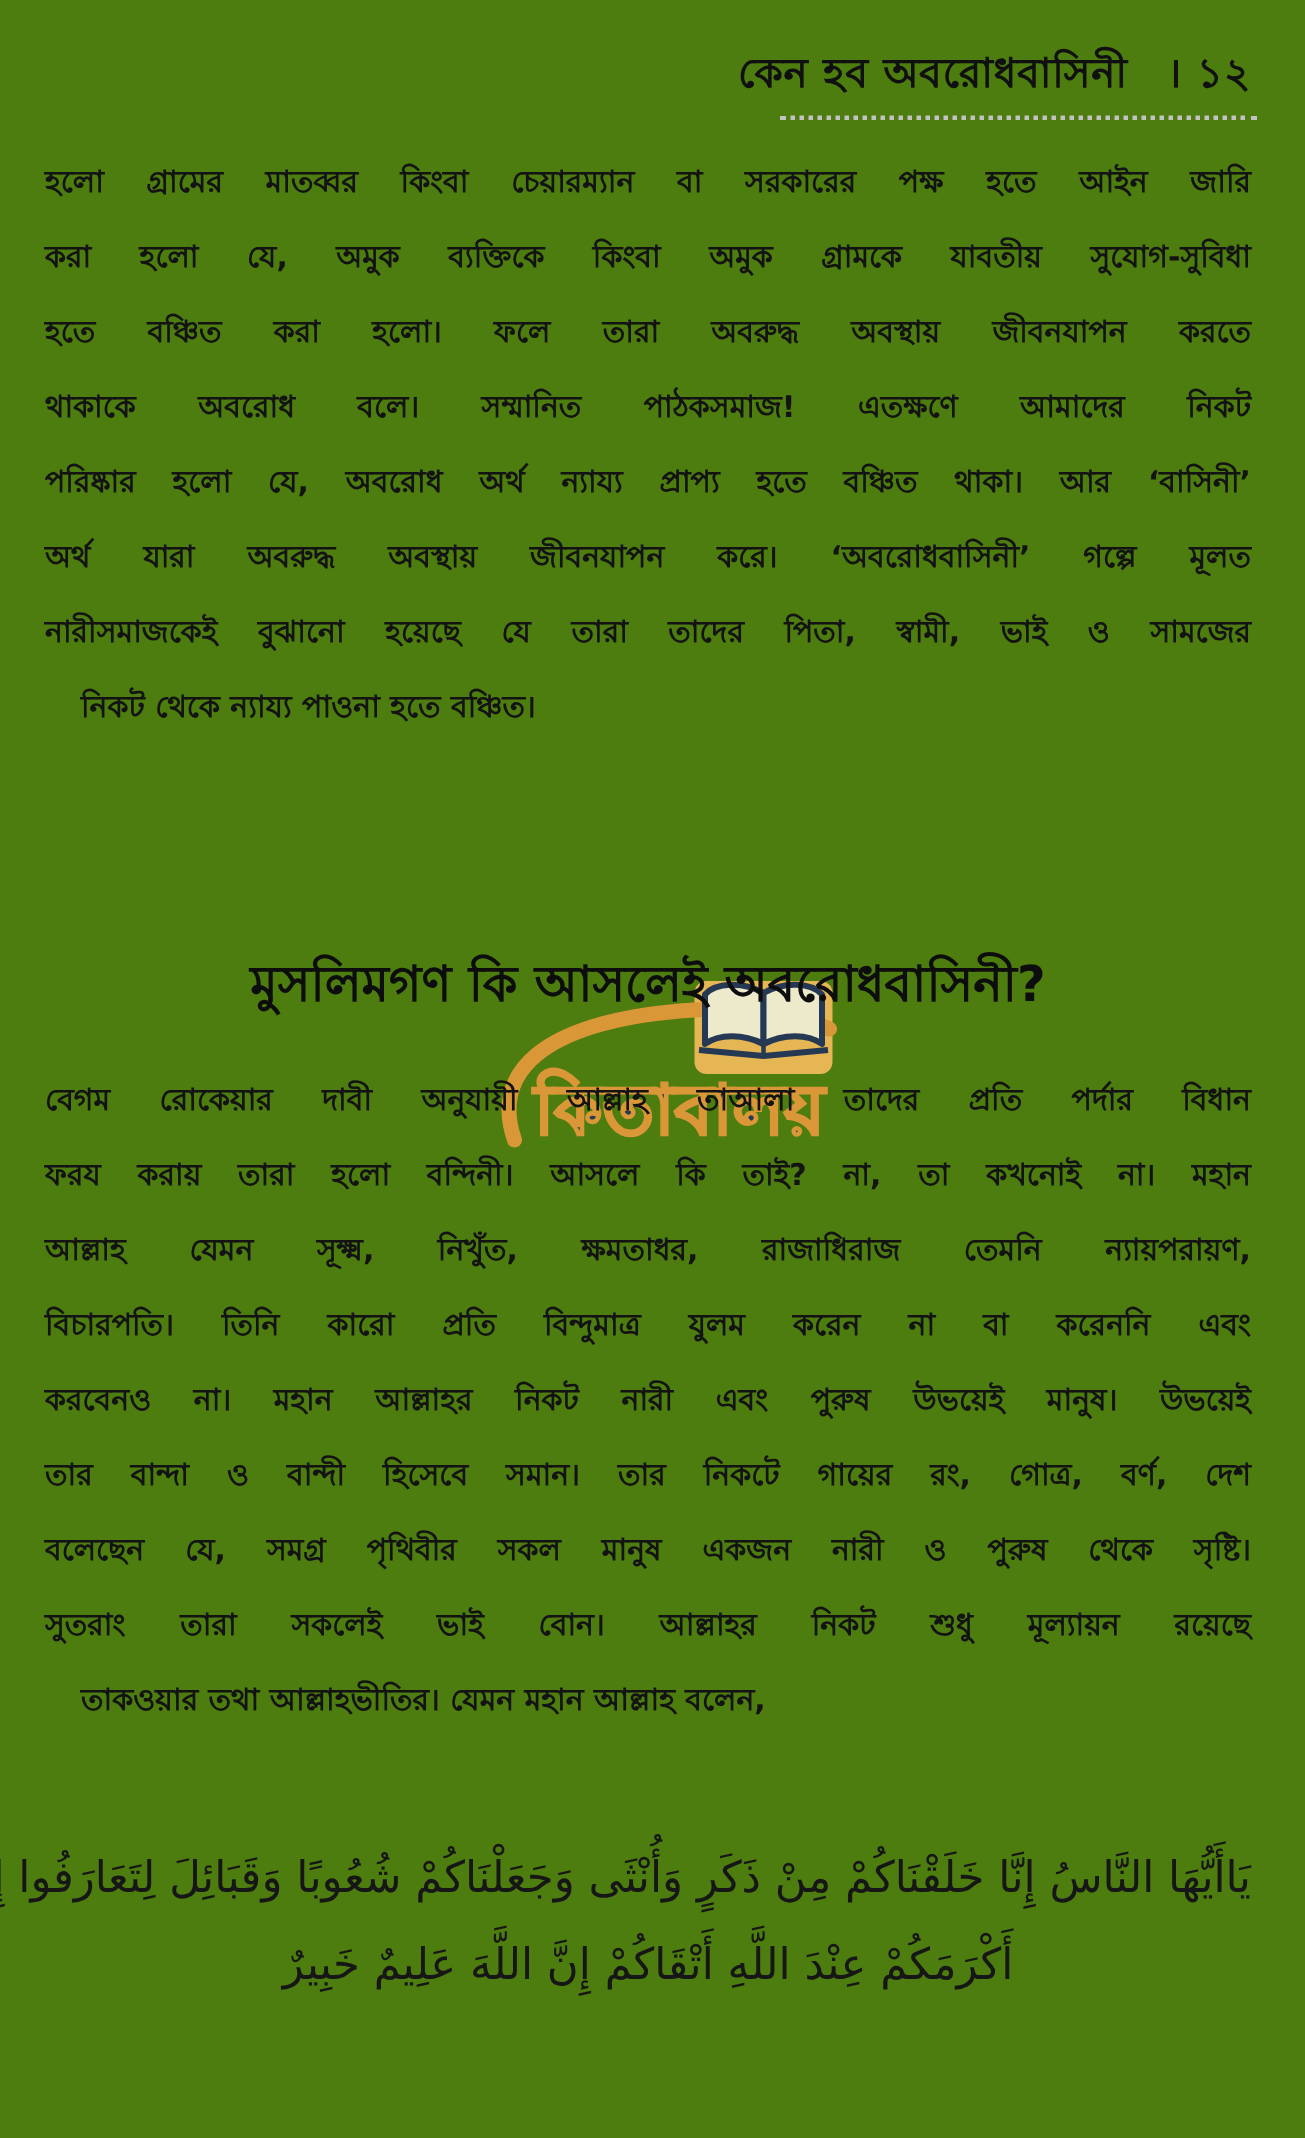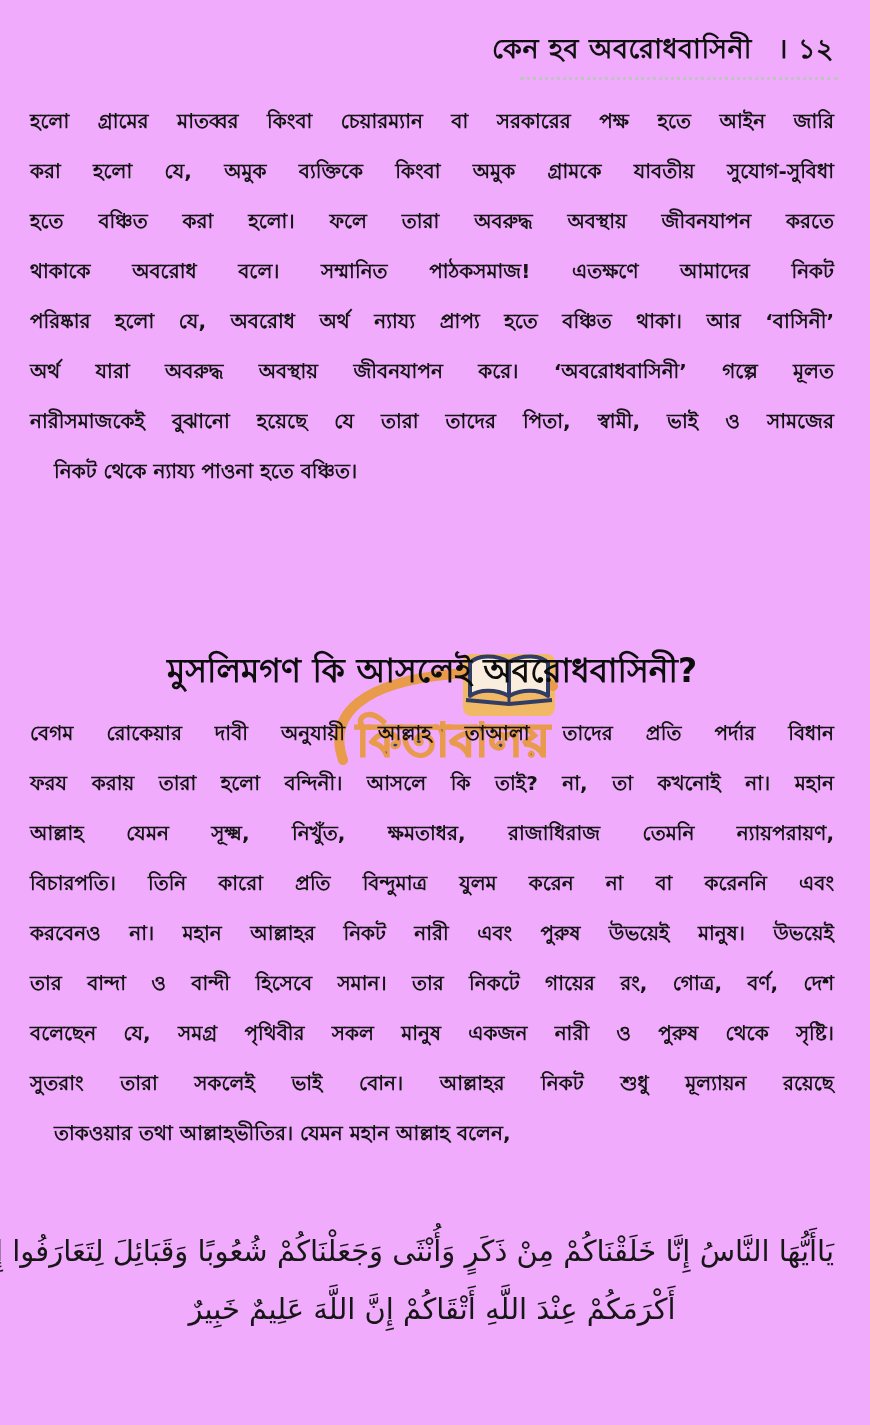--- a/index.html
+++ b/index.html
@@ -9,21 +9,21 @@
     height: 1425px;
     background: #ffffff;
     color: #131313;
     font-family: "DejaVu Sans", "Liberation Sans", sans-serif;
     position: relative;
     overflow: hidden;
   }
   .page {
     position: absolute;
     inset: 0;
-    background: #f0abfc;
+    background: #4d7c0f;
   }
   
   .running-header {
     position: absolute;
     top: 28px;
     right: 36px;
     left: 30px;
     text-align: right;
     font-size: 27px;
     font-weight: 700;
@@ -68,21 +68,20 @@
   .section-heading {
     position: absolute;
     top: 630px;
     left: 30px;
     right: 36px;
     text-align: center;
     font-size: 33px;
     font-weight: 800;
     color: #0d0d0d;
     z-index: 2;
-    margin-top: 15px;
   }
   
   .watermark {
     position: absolute;
     top: 652px;
     left: 325px;
     width: 270px;
     height: 122px;
     z-index: 1;
     opacity: 0.92;

